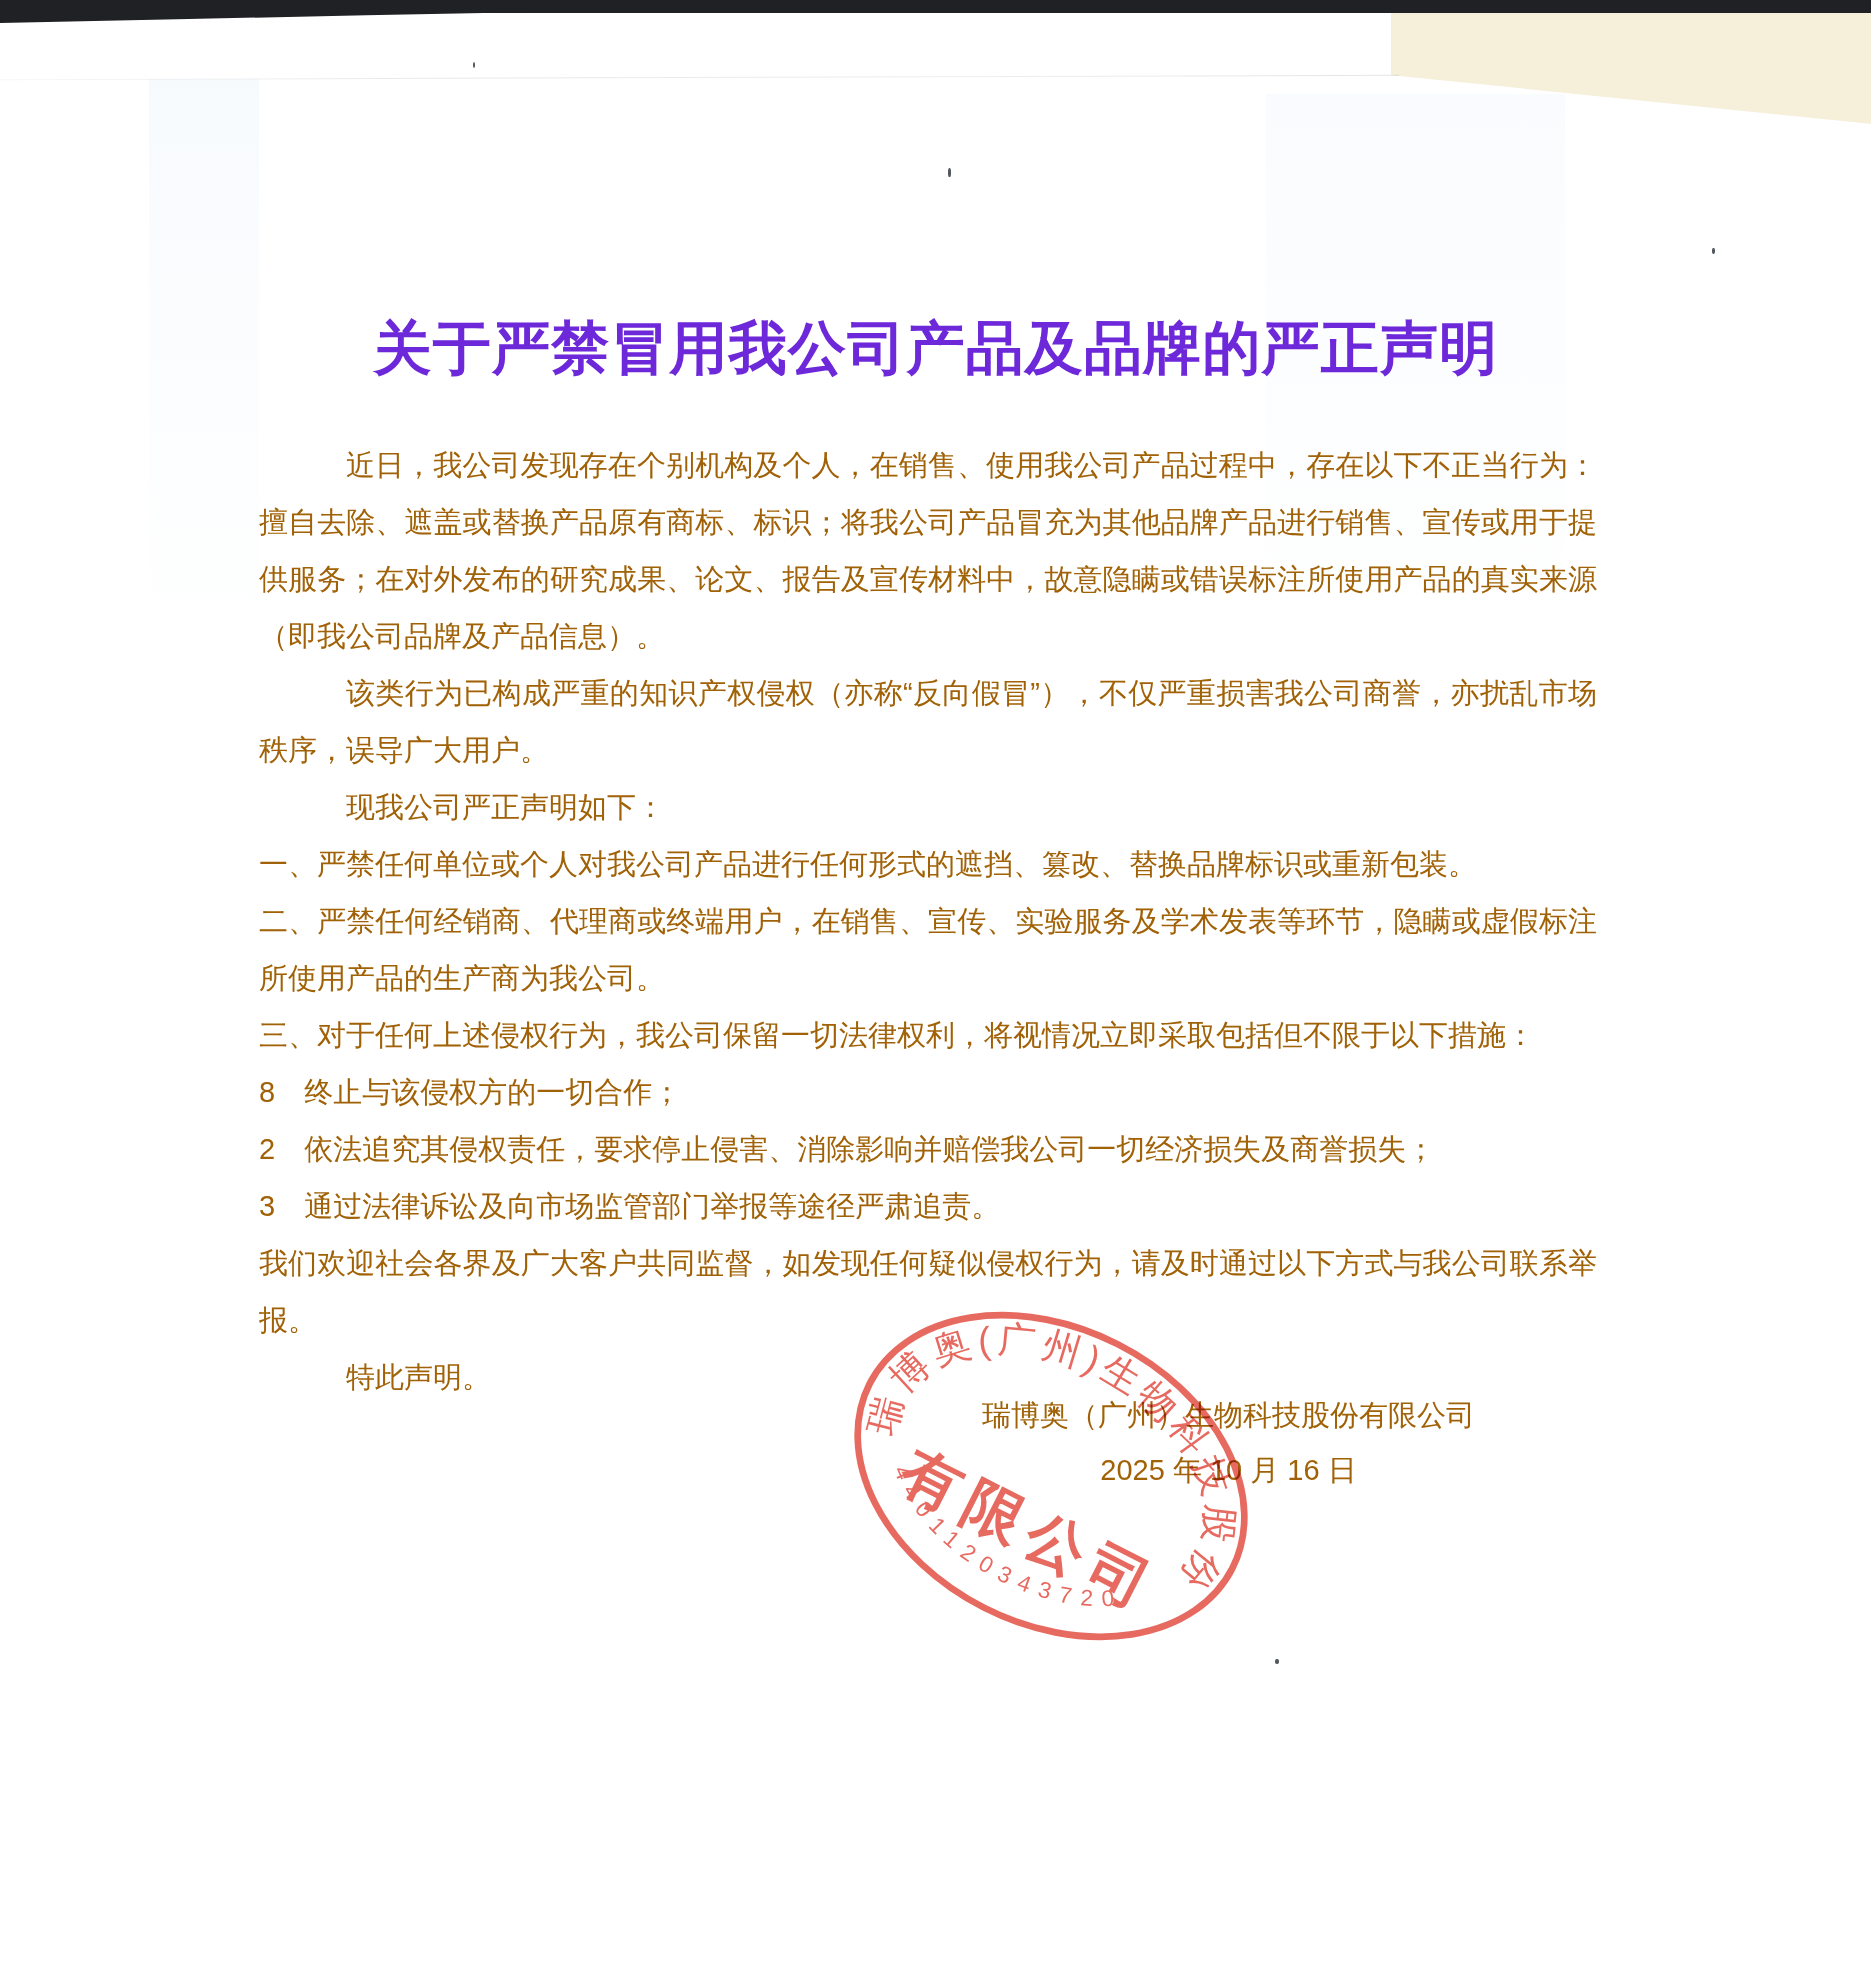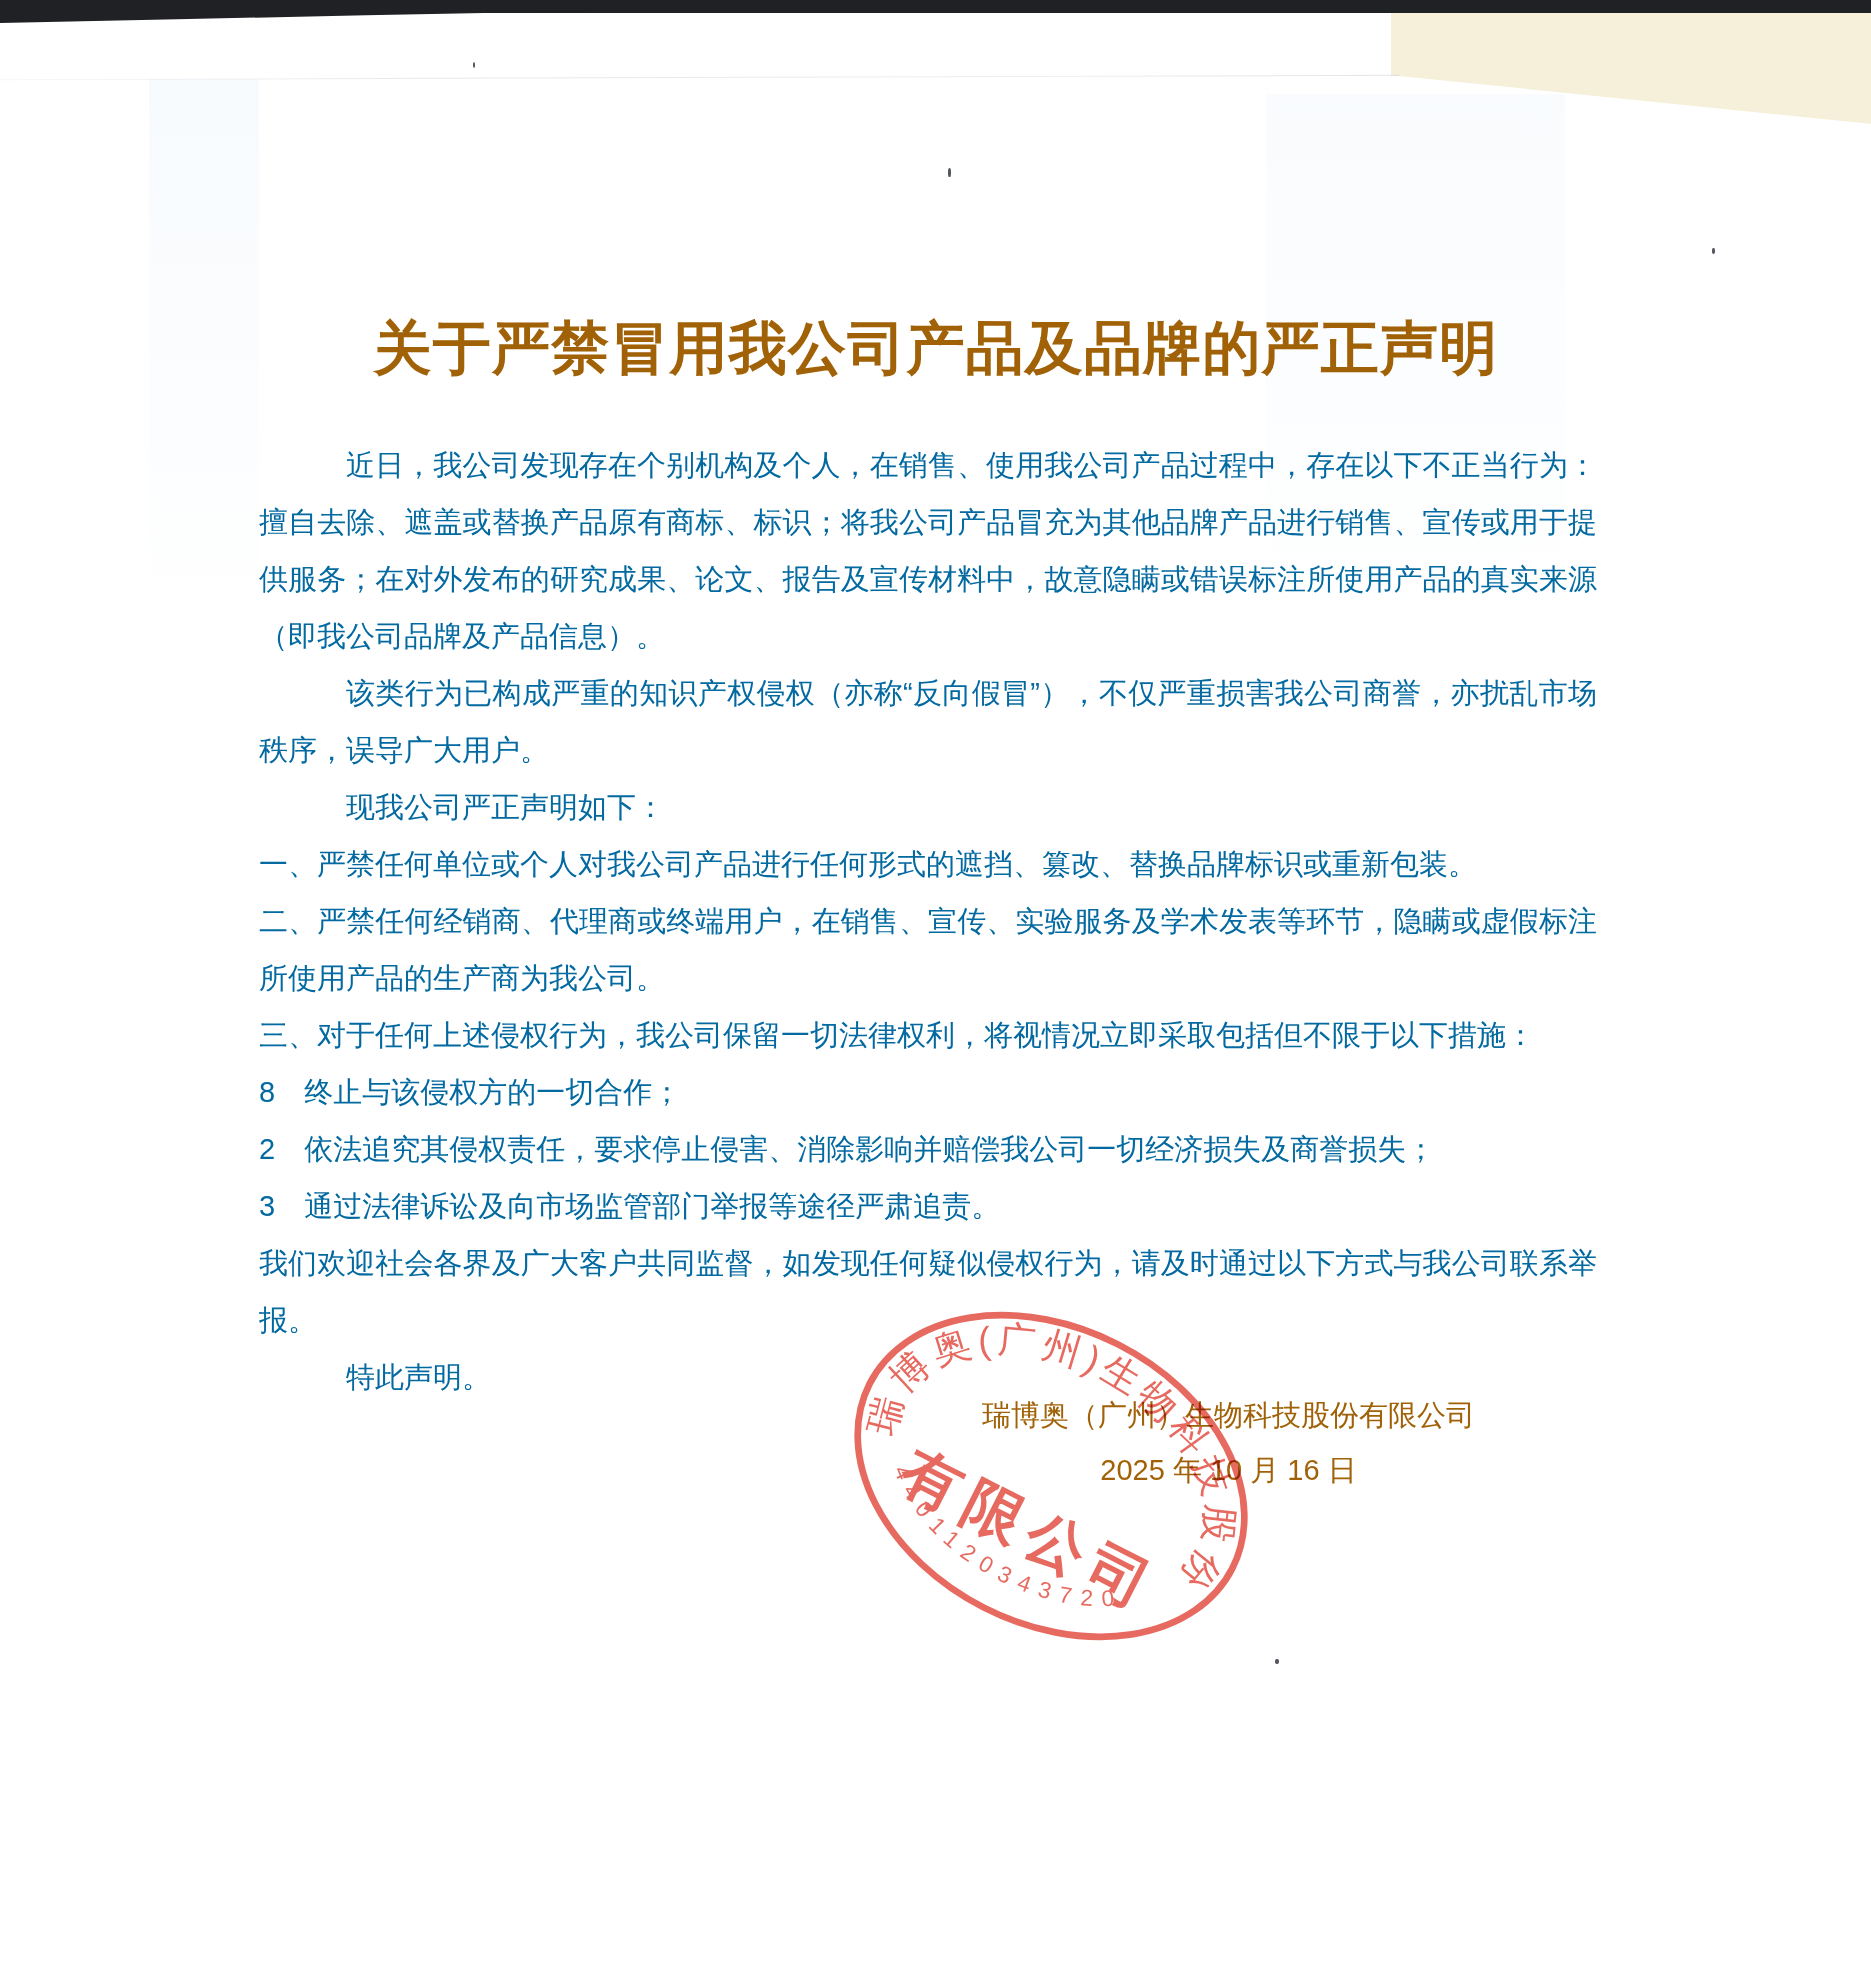--- a/index.html
+++ b/index.html
@@ -20,24 +20,24 @@
     transform:rotate(-0.18deg);}
   
   .streak{position:absolute;pointer-events:none;}
   .streak.left{left:149px;top:79px;width:110px;height:570px;opacity:.16;
     background:linear-gradient(to bottom,#cfe3f5,rgba(207,227,245,0));}
   .streak.right{left:1266px;top:94px;width:299px;height:550px;opacity:.14;
     background:linear-gradient(to bottom,#d5e6f6,rgba(213,230,246,0));}
   .speck{position:absolute;background:#52575d;border-radius:45%;}
 
   .doc-title{position:absolute;top:306px;left:0;width:1872px;text-align:center;
-    font-size:58px;font-weight:700;letter-spacing:1.2px;color:#a16207;line-height:83px;}
+    font-size:58px;font-weight:700;letter-spacing:1.2px;color:#6d28d9;line-height:83px;}
 
   .doc-body{position:absolute;left:259px;top:437px;width:1338px;
-    font-size:29px;line-height:57px;text-align:justify;color:#0369a1;}
+    font-size:29px;line-height:57px;text-align:justify;color:#a16207;}
   .doc-body p{margin:0;padding:0;}
   .p-indent{text-indent:87px;}
   .p-sub{padding-left:118px;}
 
   .signature{position:absolute;left:904px;top:1388px;width:649px;text-align:center;
     font-size:29px;line-height:55px;color:#a16207;}
 
   .stamp{position:absolute;left:831px;top:1293px;width:440px;height:366px;
     mix-blend-mode:multiply;opacity:.82;}
   .stamp text{font-family:"Liberation Sans", sans-serif;}

